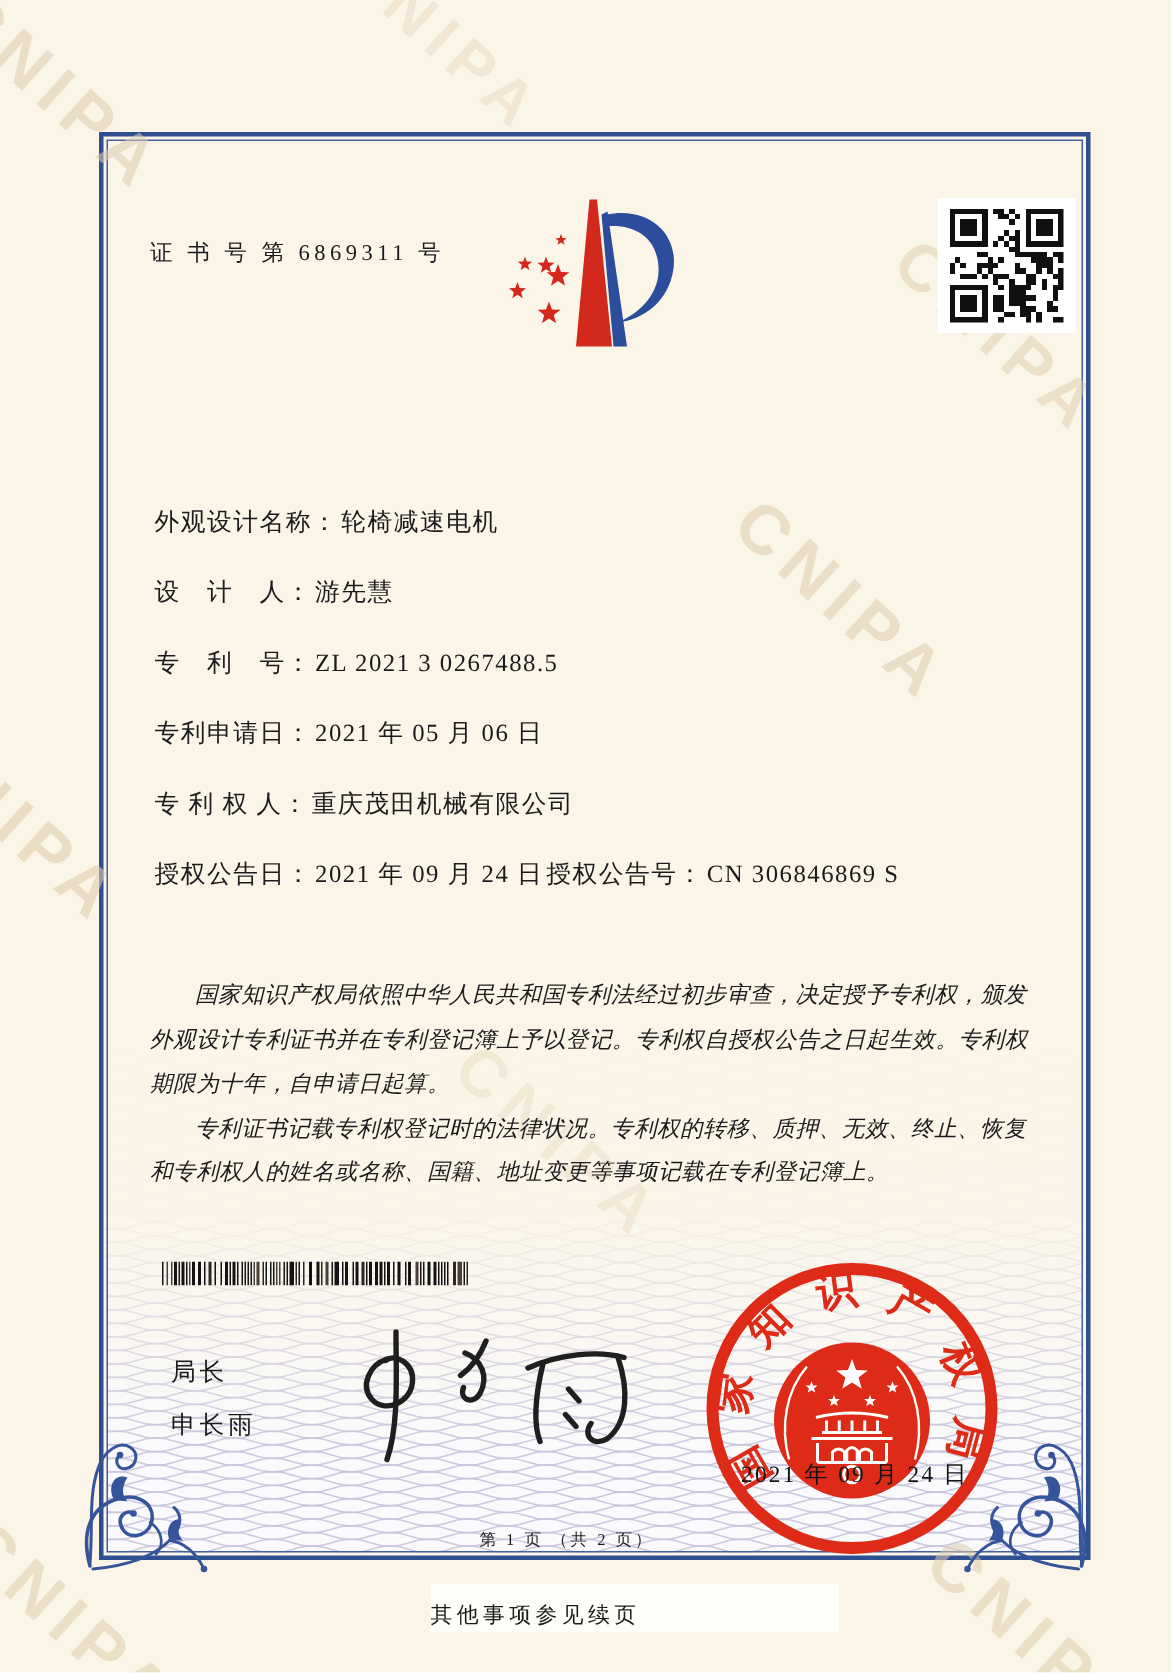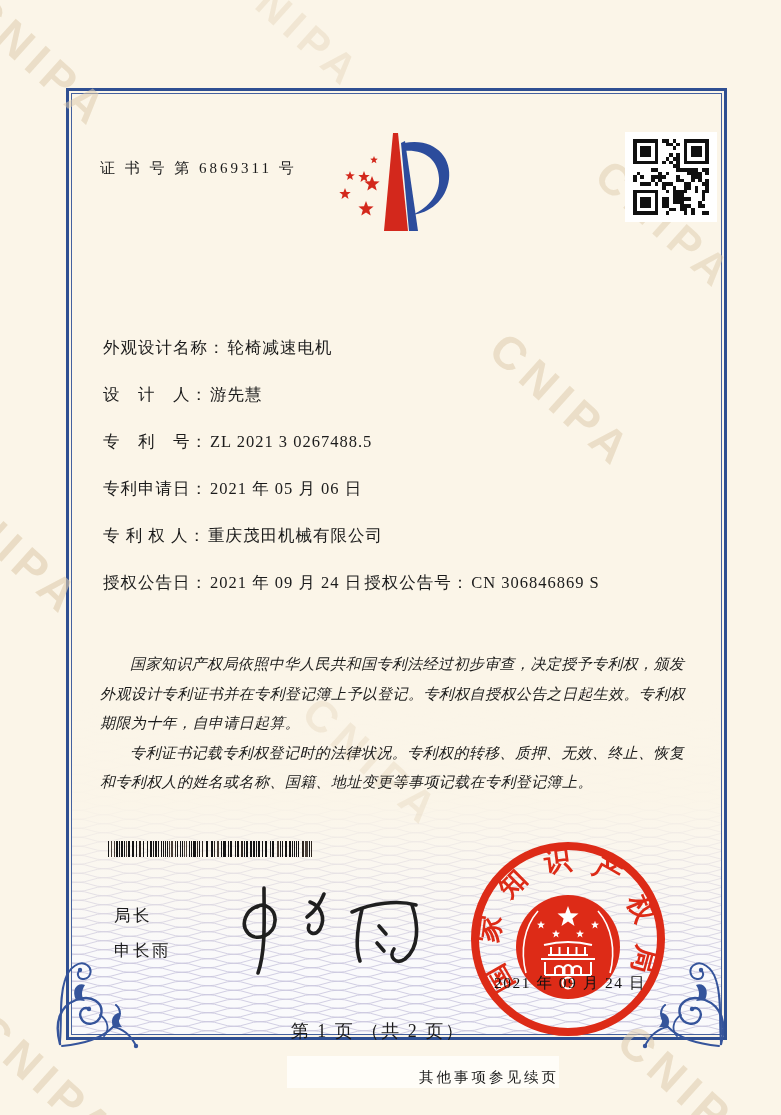--- a/index.html
+++ b/index.html
@@ -27,23 +27,23 @@
              font-size:15px;line-height:29.5px;letter-spacing:0.4px;}
   .body-text p{margin:0;text-indent:2em;font-style:italic;}
   .barcode{position:absolute;left:108px;top:841px;z-index:2;}
   .signer{position:absolute;left:114px;top:898px;z-index:2;line-height:35px;
           font-family:"Liberation Sans","DejaVu Sans",sans-serif;font-size:16.5px;letter-spacing:2.5px;}
   .signature{position:absolute;left:228px;top:878px;z-index:2;}
   .seal{position:absolute;left:468px;top:839px;z-index:2;}
   .seal-date{position:absolute;left:494px;top:973px;font-size:15.5px;letter-spacing:1.5px;
              z-index:3;white-space:nowrap;color:#111;}
   .page-num{position:absolute;left:378px;top:1019px;transform:translateX(-50%);
-            font-size:18px;letter-spacing:2px;z-index:2;white-space:nowrap;}
+            font-size:11px;letter-spacing:2px;z-index:2;white-space:nowrap;}
   .note-box{position:absolute;left:287px;top:1056px;width:272px;height:32px;background:#fffdf8;
-            z-index:2;text-align:right;line-height:42px;font-size:14.5px;letter-spacing:3px;}
+            z-index:2;text-align:left;line-height:42px;font-size:14.5px;letter-spacing:3px;}
   .flourish{position:absolute;z-index:2;}
   .fl-left{left:50px;top:956px;}
   .fl-right{left:636px;top:956px;transform:scaleX(-1);}
 </style>
 </head>
 <body>
 
 <div class="page">
 
   <div id="wmLayer">

